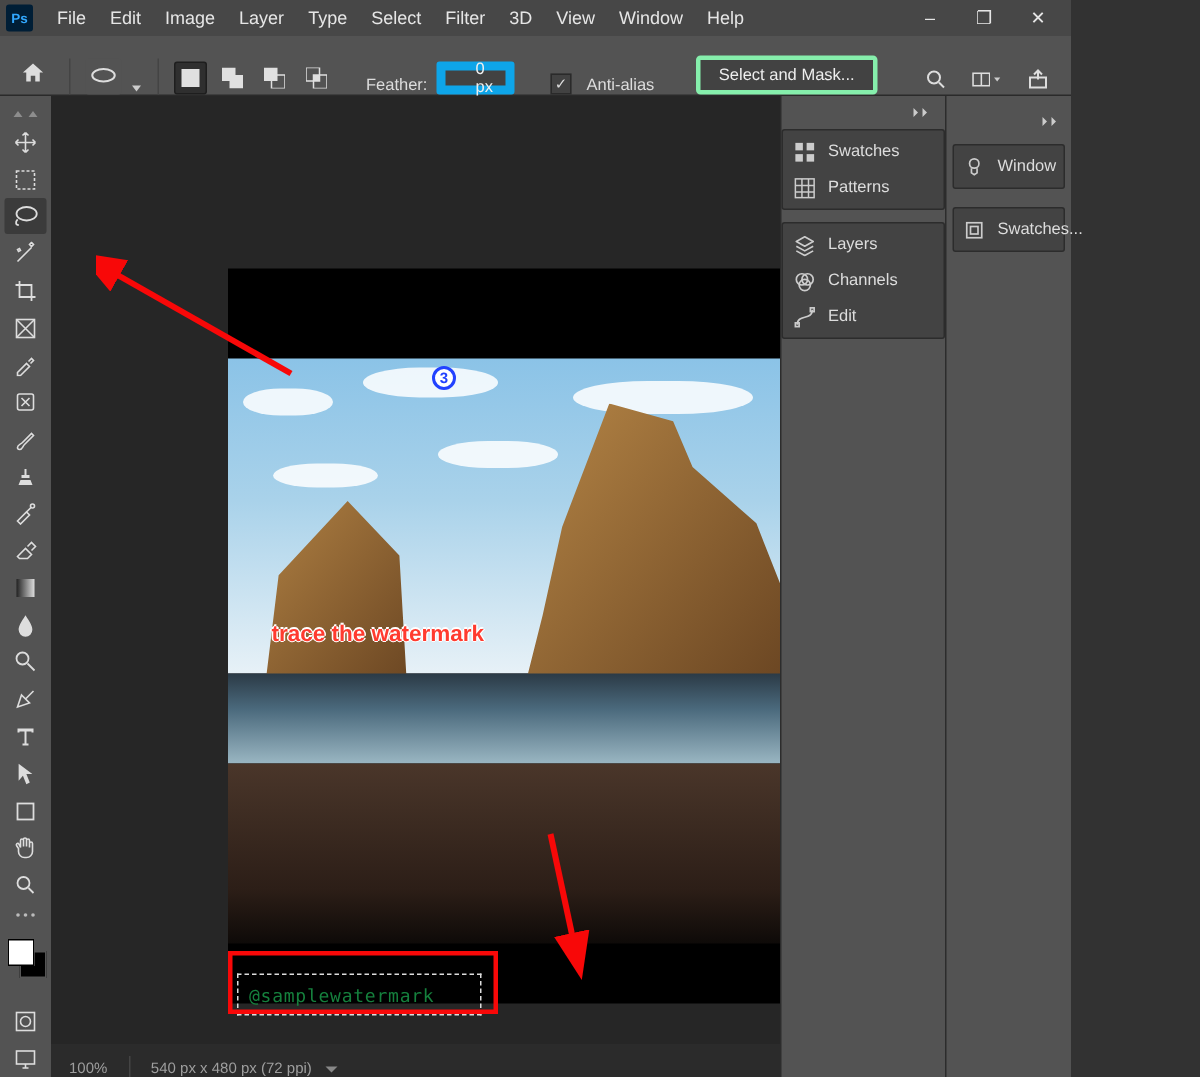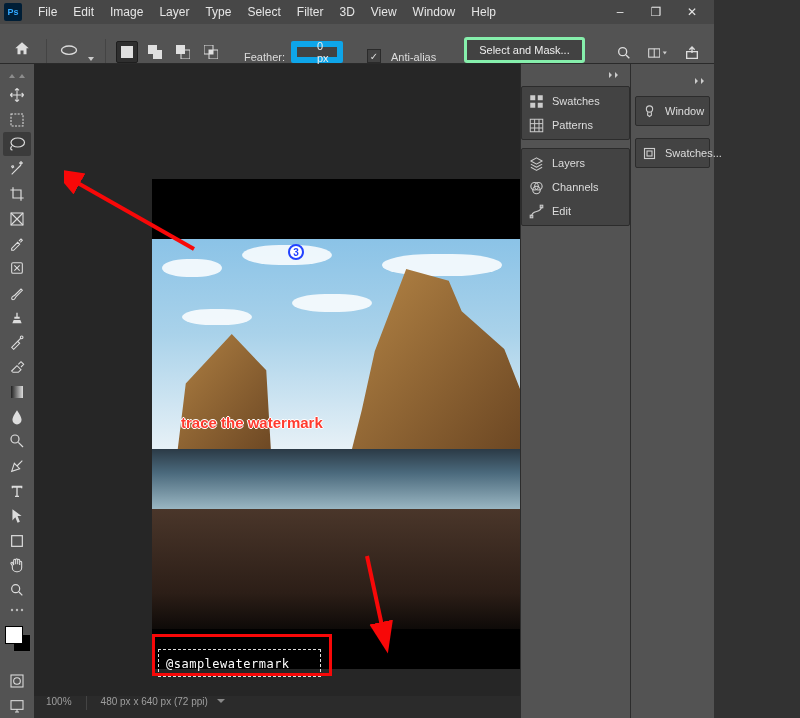--- a/index.html
+++ b/index.html
@@ -41,25 +41,25 @@
 .sky{position:absolute;top:60px;left:0;right:0;height:210px;background:linear-gradient(#8bc3e7 0%, #a9d2ea 45%, #e7f1f7 100%)}
 .cloud{position:absolute;background:rgba(255,255,255,.85);border-radius:50%/60%;filter:blur(.3px)}
 .sea{position:absolute;top:270px;left:0;right:0;height:60px;background:linear-gradient(#2b3a46 0%, #4b6a7d 40%, #9ab6c2 100%)}
 .beach{position:absolute;top:330px;left:0;right:0;height:120px;background:linear-gradient(#4a362a 0%, #2c1e17 70%,#0e0a08 100%)}
 .rock{position:absolute;background:linear-gradient(130deg,#b68646,#5f3c1d);}
 .rockL{top:155px;left:5px;width:115px;height:165px;clip-path:polygon(65% 0%, 95% 22%, 100% 82%, 100% 100%, 0% 100%, 0% 92%, 18% 70%, 25% 30%)}
 .rockR{top:90px;left:195px;width:185px;height:235px;clip-path:polygon(32% 0%,55% 5%,62% 18%,85% 34%,98% 60%,100% 100%,0% 100%,0% 85%,8% 60%,15% 35%)}
 .arch{position:absolute;top:280px;left:265px;width:45px;height:35px;background:#6c8fa2;border-radius:22px 22px 0 0}
 .refl{position:absolute;top:330px;left:0;right:0;height:120px;overflow:hidden;opacity:.6;transform:scaleY(-1)}
 .wm-box{position:absolute;left:6px;top:470px;width:163px;height:28px;border:1px dashed #ddd}
-.wm-text{color:#ffffff;font-size:12px;font-family:monospace;letter-spacing:.5px;position:absolute;top:7px;left:7px}
+.wm-text{color:#15803d;font-size:12px;font-family:monospace;letter-spacing:.5px;position:absolute;top:7px;left:7px}
 .anno-text{position:absolute;left:147px;top:350px;color:#ff3b2f;text-shadow:-1px 0 #fff,1px 0 #fff,0 -1px #fff,0 1px #fff;font-weight:bold;font-size:15px}
 .anno-circle{position:absolute;left:254px;top:180px;width:16px;height:16px;border:2px solid #2242ff;border-radius:50%;background:#fff;color:#2242ff;font-size:10px;font-weight:bold;display:flex;align-items:center;justify-content:center}
 .red-rect{position:absolute;left:118px;top:570px;width:180px;height:42px;border:3px solid #f80808}
-.statusbar{height:22px;background:#2b2b2b;color:#9e9e9e;font-size:10px;display:flex;align-items:flex-start;padding:0 12px}
+.statusbar{height:22px;background:#2b2b2b;color:#9e9e9e;font-size:10px;display:flex;align-items:flex-end;padding:0 12px}
 .status-div{width:1px;height:14px;background:#444;margin:0 14px}
 .panels{width:180px;background:#535353;display:flex;flex-direction:column}
 .panel-stack{width:84px;background:#535353;border-left:1px solid #2c2c2c;display:flex;flex-direction:column;gap:4px;padding:6px 4px}
 .panel-head{height:22px;display:flex;align-items:center;justify-content:flex-end;padding:0 6px}
 .pbtn{width:18px;height:14px;display:flex;align-items:center;justify-content:center;color:#ccc;cursor:pointer}
 .pgroup{background:#434343;border:1px solid #2c2c2c;border-radius:2px;padding:2px 0;margin-bottom:8px}
 .pitem{height:24px;display:flex;align-items:center;gap:8px;padding:0 6px;color:#ddd;font-size:11px;cursor:pointer}
 .pitem .ico{width:16px;height:16px;display:flex;align-items:center;justify-content:center;color:#ccc}
 .panel-col{flex:1;display:flex;flex-direction:column}
 svg{display:block}
@@ -355,21 +355,21 @@
                 <path d="M0 0L0 6L8 3z" fill="#f80808"></path>
               </marker>
             </defs>
           <line x1="30" y1="5" x2="45" y2="75" stroke="#f80808" stroke-width="4" marker-end="url(#ah2)"></line>
         </svg>
         <div class="red-rect"></div>
       </div>
       <div class="statusbar">
         <span>100%</span>
         <div class="status-div"></div>
-        <span>480 px x 640 px (72 ppi)</span>
+        <span>540 px x 480 px (72 ppi)</span>
         <svg style="margin-left:8px" width="10" height="10" viewBox="0 0 10 10" fill="#888">
             <path d="M2 3l4 4 4-4z" transform="translate(-1)"></path>
           </svg>
       </div>
     </div>
 
     <div style="display:flex">
       <div class="panels panel-col" style="width:110px;border-left:1px solid #2c2c2c">
         <div class="panel-head">
           <div class="pbtn">

